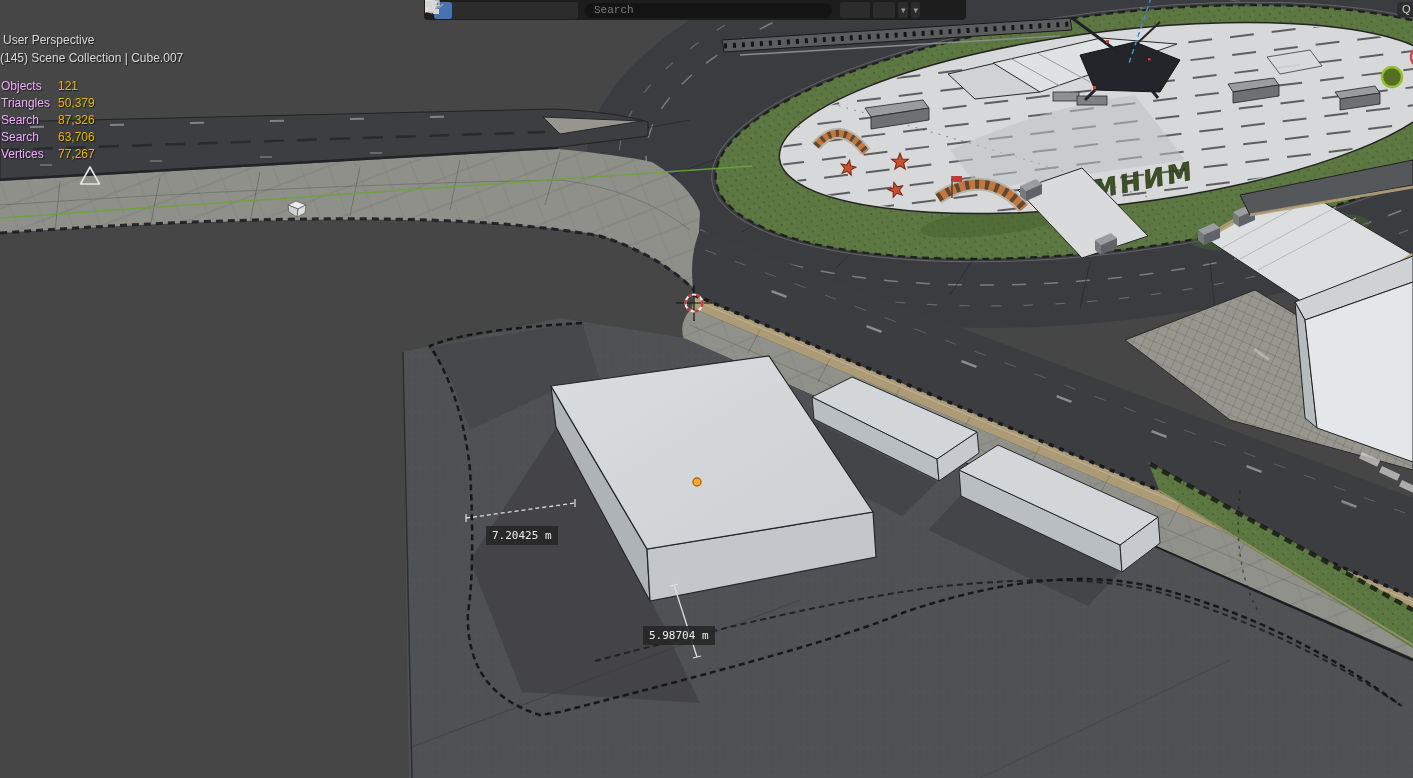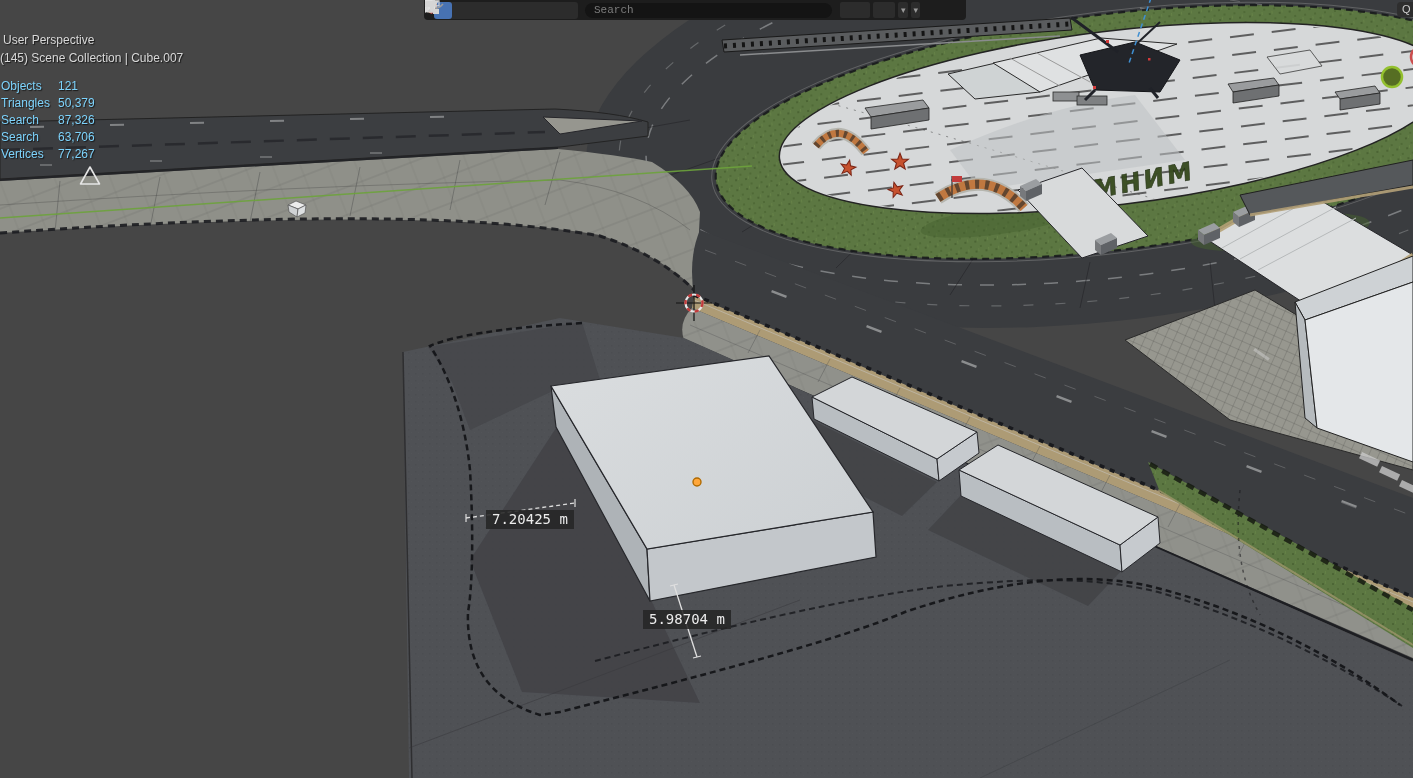--- a/index.html
+++ b/index.html
@@ -11,22 +11,22 @@
   .stage svg{position:absolute;left:0;top:0;}
   
   .vp-text{
     position:absolute;color:#d8d8d8;font-size:12px;line-height:17px;
     text-shadow:1px 1px 1px rgba(0,0,0,.65);white-space:nowrap;
   }
   #view-label{left:3px;top:32px;}
   #context-label{left:0px;top:50px;}
   .stats{position:absolute;left:1px;top:78px;}
   .stats .row{display:flex;height:17px;}
-  .stats .lbl{width:57px;color:#7dd3fc;}
-  .stats .val{color:#7dd3fc;}
+  .stats .lbl{width:57px;color:#f0abfc;}
+  .stats .val{color:#eab308;}
   
   .toolbar{
     position:absolute;left:424px;top:0;width:542px;height:20px;
     background:#1d1d1d;border-radius:0 0 4px 4px;
     display:flex;align-items:center;gap:3px;padding:0 4px;box-sizing:border-box;
   }
   .tb-btn{display:flex;align-items:center;justify-content:center;height:16px;border-radius:2px;}
   .icon-group{display:flex;background:#2c2c2c;border-radius:3px;height:17px;align-items:center;}
   .icon-group .tb-btn{width:18px;height:17px;border-radius:3px;}
   .icon-group .tb-btn.active{background:#4772b3;}
@@ -40,21 +40,21 @@
     font-size:11px;width:100%;font-family:Liberation Mono, monospace;
   }
   .search-pill input::placeholder{color:#7c7c7c;}
   .right-cluster{display:flex;align-items:center;gap:3px;margin-left:5px;}
   .right-cluster .tb-btn{background:#2c2c2c;padding:0 2px;}
   .chev{font-size:9px;color:#999;line-height:1;margin-left:1px;}
   
   .measure-label{
     position:absolute;background:rgba(38,38,38,.88);color:#ececec;
     font-family:"DejaVu Sans Mono","Liberation Mono",monospace;
-    font-size:14px;line-height:15px;padding:2px 6px;white-space:nowrap;
+    font-size:11px;line-height:15px;padding:2px 6px;white-space:nowrap;margin-top:16px;
   }
   #ruler-label-1{left:486px;top:510px;}
   #ruler-label-2{left:643px;top:610px;}
   
   .overflow-btn{
     position:absolute;left:1397px;top:2px;width:18px;height:15px;
     background:#2e2e2e;border-radius:4px 0 0 4px;color:#cccccc;
     font-size:11px;line-height:15px;padding-left:5px;
   }
 </style>

